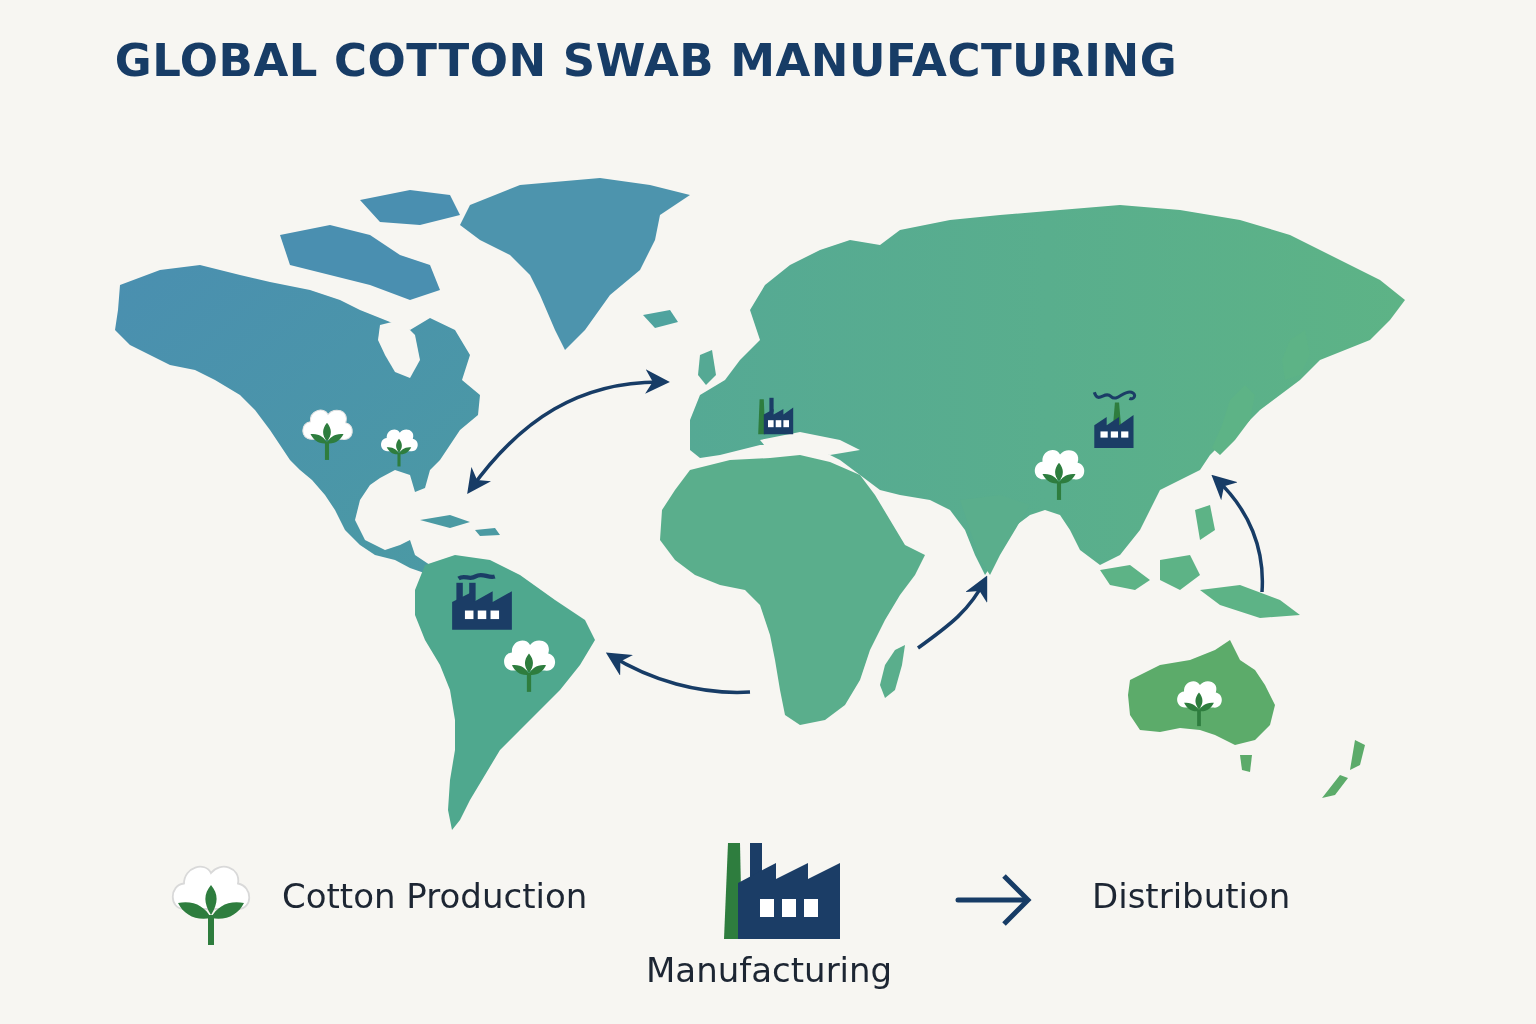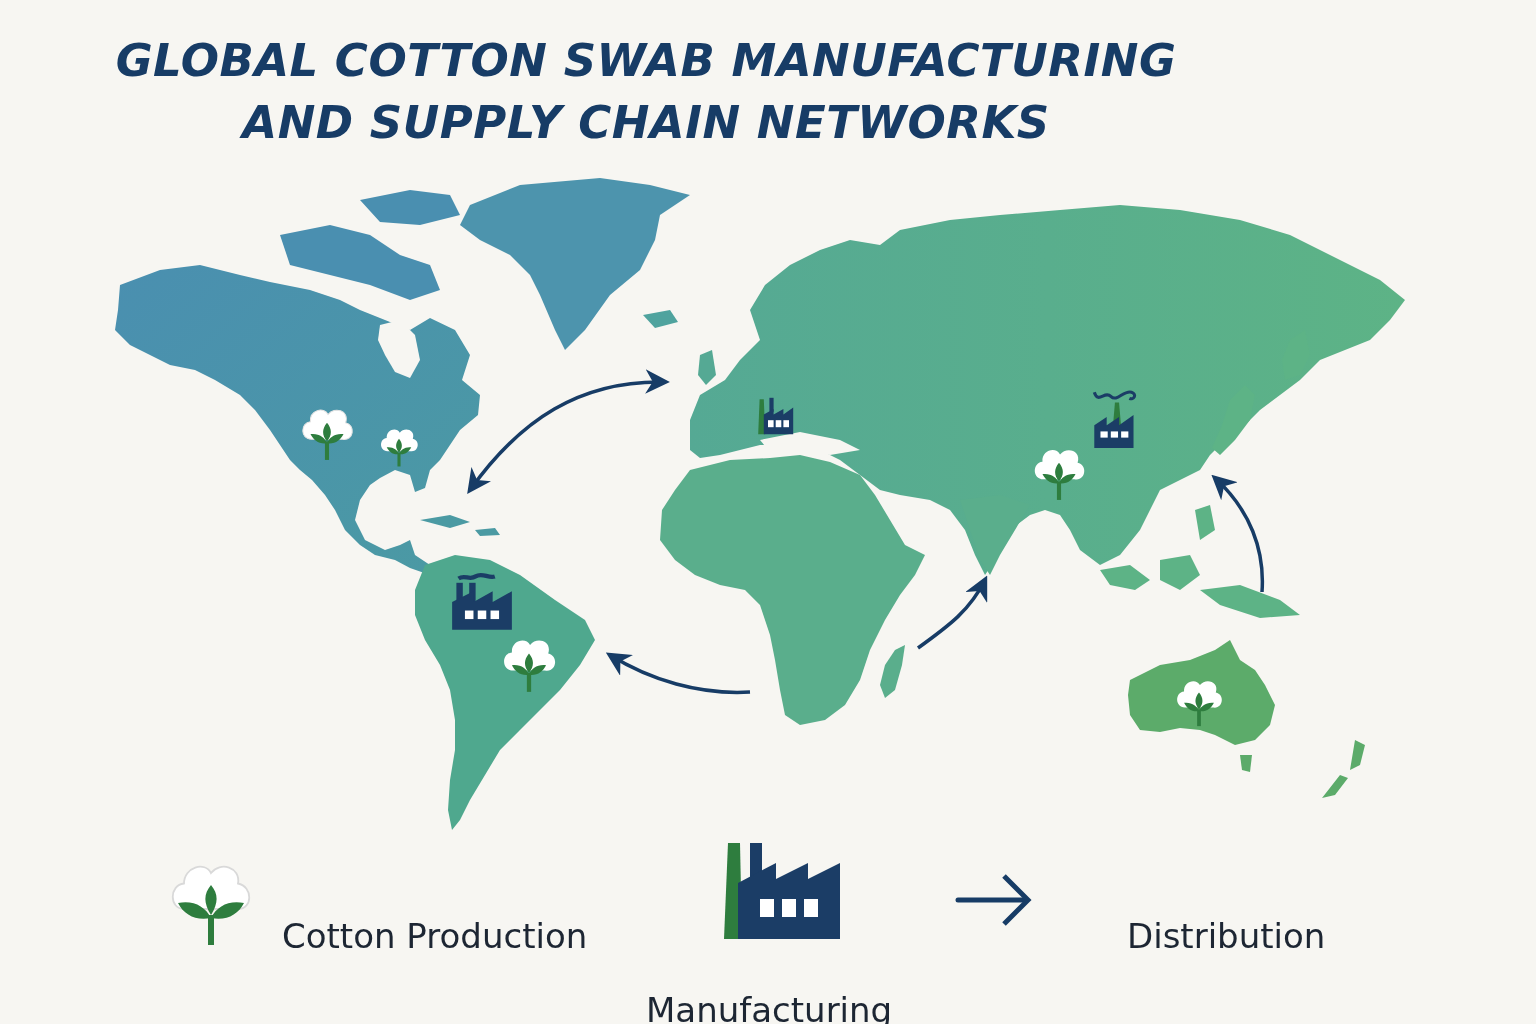--- a/index.html
+++ b/index.html
@@ -6,37 +6,36 @@
   body {
     width: 1536px; height: 1024px; overflow: hidden;
     background: #f7f6f2;
     font-family: "Liberation Sans", "DejaVu Sans", sans-serif;
     position: relative;
   }
   .title {
     position: absolute; left: 0; top: 30px; width: 1292px;
     text-align: center; color: #173c66;
     font-family: "DejaVu Sans", sans-serif; font-weight: bold;
-    font-size: 45px; line-height: 62px; letter-spacing: 0.5px; font-style: italic;
+    font-size: 45px; line-height: 62px; letter-spacing: 0.5px;
   }
   .title span { display: block; }
   #map { position: absolute; left: 0; top: 0; width: 1536px; height: 1024px; }
   .marker { position: absolute; }
   .legend-item { position: absolute; }
   .legend-label {
     position: absolute; font-size: 34px; color: #1d2633;
-    font-family: "DejaVu Sans", sans-serif; white-space: nowrap; margin-top: 40px;
+    font-family: "DejaVu Sans", sans-serif; white-space: nowrap;
   }
 </style>
 </head>
 <body>
 
 <div class="title">
   <span>GLOBAL COTTON SWAB MANUFACTURING</span>
-  <span>AND SUPPLY CHAIN NETWORKS</span>
 </div>
 
 <svg id="map" viewBox="0 0 1536 1024">
   <defs>
     <marker id="ah" viewBox="0 0 10 10" refX="8" refY="5" markerWidth="7" markerHeight="7" orient="auto-start-reverse">
       <path d="M0,0 L10,5 L0,10 L3,5 Z" fill="#173c66"></path>
     </marker>
     <linearGradient id="gNA" x1="0" y1="0" x2="1" y2="1">
       <stop offset="0" stop-color="#4a8fb0"></stop>
       <stop offset="1" stop-color="#4b9aa3"></stop>
@@ -162,14 +161,14 @@
     <rect x="20" y="28" width="7" height="9" fill="#fff"></rect>
       <rect x="31" y="28" width="7" height="9" fill="#fff"></rect>
       <rect x="42" y="28" width="7" height="9" fill="#fff"></rect>
   </svg>
   <div class="legend-label" style="left:646px;top:950px">Manufacturing</div>
 
   <svg class="legend-item" style="left:954px;top:872px" width="78" height="56" viewBox="0 0 78 56">
     <line x1="4" y1="28" x2="72" y2="28" stroke="#173c66" stroke-width="5" stroke-linecap="round"></line>
     <path d="M50,4 L74,28 L50,52" fill="none" stroke="#173c66" stroke-width="5" stroke-linejoin="miter"></path>
   </svg>
-  <div class="legend-label" style="left:1127px;top:876px">Distribution</div>
+  <div class="legend-label" style="left:1092px;top:876px">Distribution</div>
 </div>
 
 </body></html>

